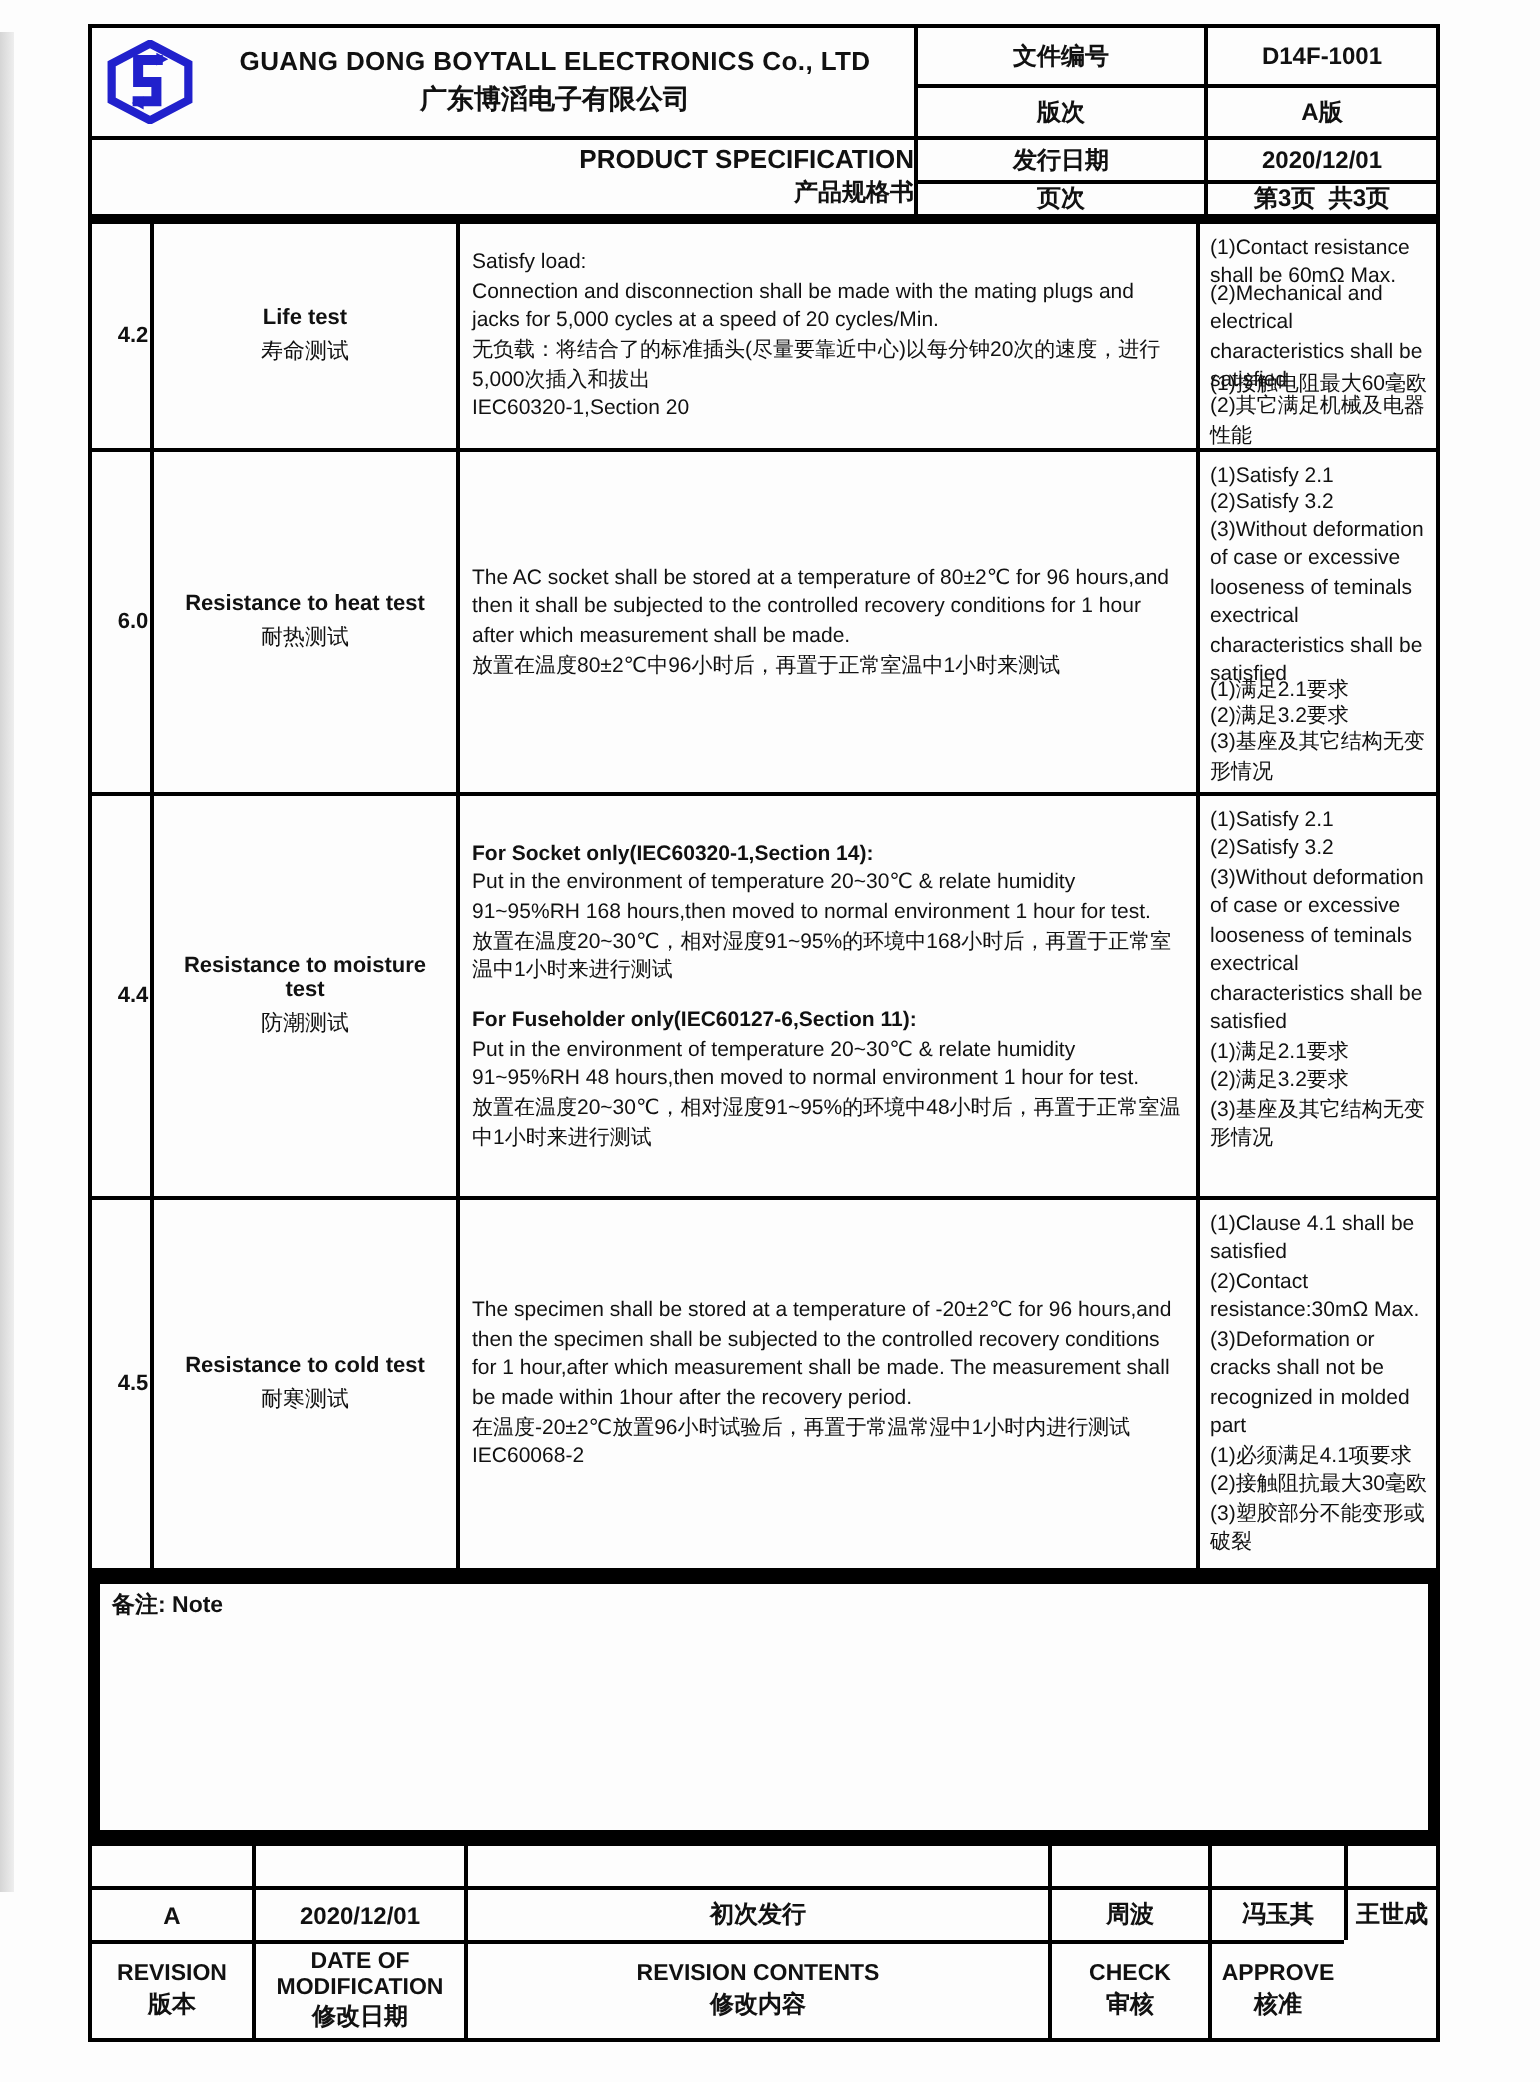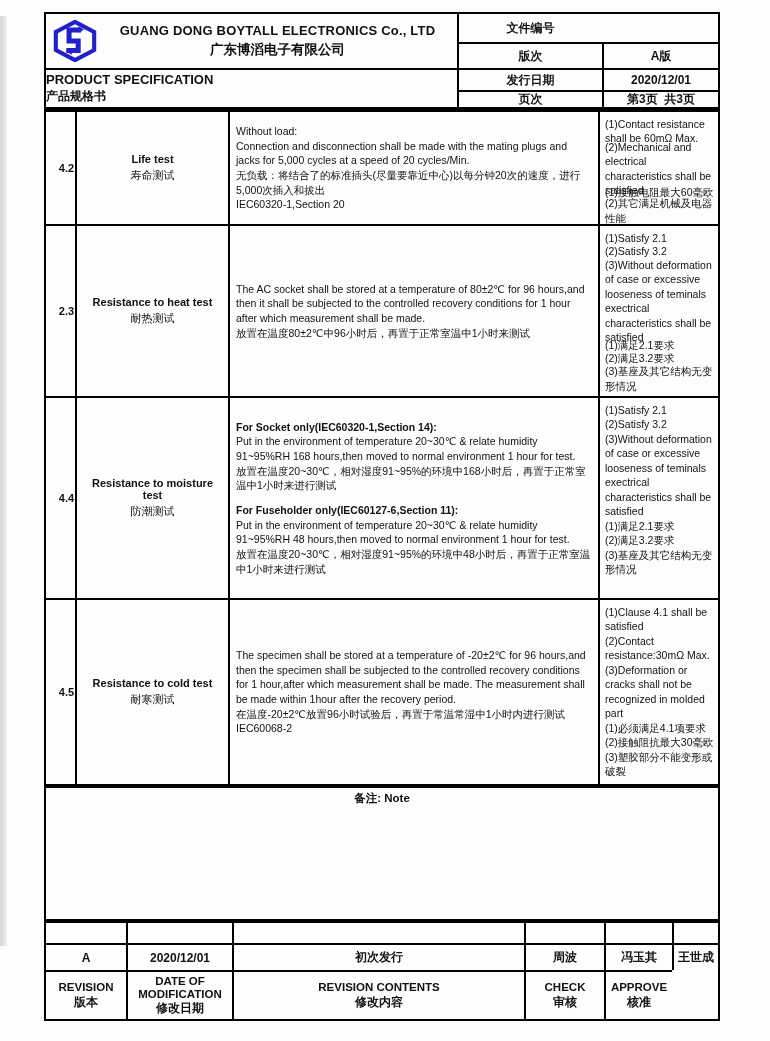--- a/index.html
+++ b/index.html
@@ -16,21 +16,21 @@
   
   .hdr{ border:2px solid #000; box-sizing:border-box;
     display:grid; grid-template-columns:411px 145px 1fr;
     grid-template-rows:28px 26px 22px 17px; }
   .hdr > div{ box-sizing:border-box; }
   .h-company{ grid-area:1/1/3/2; display:flex; align-items:center; padding:2px 4px 2px 6px; gap:4px; }
   .h-company-text{ flex:1; text-align:center; }
   .company-en{ font-size:13px; font-weight:bold; letter-spacing:.2px; }
   .company-cn{ font-size:13.5px; font-weight:bold; margin-top:3px; }
   .h-spec{ grid-area:3/1/5/2; border-top:2px solid #000;
-    display:flex; flex-direction:column; align-items:flex-start; justify-content:center; }
+    display:flex; flex-direction:column; align-items:flex-end; justify-content:center; }
   .title-en{ font-size:13px; font-weight:bold; }
   .title-cn{ font-size:12px; font-weight:bold; margin-top:1px; }
   .m-label,.m-value{ border-left:2px solid #000; display:flex; align-items:center;
     justify-content:center; font-weight:bold; font-size:12px; white-space:pre-wrap; }
   .bt{ border-top:2px solid #000; }
 
   
   .tests{ border:2px solid #000; border-top-width:3px; box-sizing:border-box; }
   .trow{ display:grid; grid-template-columns:29px 153px 370px 1fr; box-sizing:border-box; }
   .trow + .trow{ border-top:2px solid #000; }
@@ -43,21 +43,21 @@
   .item-cn{ font-size:11px; margin-top:3px; }
   .c-content{ border-left:2px solid #000; padding:4px 6px; font-size:10.5px;
     line-height:1.4; display:flex; flex-direction:column; justify-content:center; }
   .c-req{ border-left:2px solid #000; padding:5px 4px 5px 5px; font-size:10.5px;
     line-height:1.38; display:flex; flex-direction:column; justify-content:flex-start; }
   .line{ min-height:0; }
   .line.bold{ font-weight:bold; }
   .line.empty{ height:10px; }
 
   
-  .note{ border:2px solid #000000; box-sizing:border-box; height:135px; padding:3px 6px;text-align:center; }
+  .note{ border:6px solid #000000; box-sizing:border-box; height:135px; padding:3px 6px; }
   .note-label{ font-size:11.5px; font-weight:bold; }
 
   
   .rev{ border:2px solid #000; box-sizing:border-box; display:grid;
     grid-template-columns:80px 106px 292px 80px 68px 1fr;
     grid-template-rows:20px 27px 49px; }
   .rcell{ box-sizing:border-box; display:flex; flex-direction:column;
     align-items:center; justify-content:center; text-align:center;
     font-weight:bold; overflow:hidden; padding:1px 2px; }
   .rcell.bl{ border-left:2px solid #000; }
@@ -87,50 +87,51 @@
           <div class="company-en">GUANG DONG BOYTALL ELECTRONICS Co., LTD</div>
           <div class="company-cn">广东博滔电子有限公司</div>
         </div>
       </div>
       <div class="h-spec">
         <div class="title-en">PRODUCT SPECIFICATION</div>
         <div class="title-cn">产品规格书</div>
       </div>
 
       <div class="m-label" style="grid-area:1/2/2/3">文件编号</div>
+      <div class="m-value" style="grid-area:1/3/2/4">D14F-1001</div>
       <div class="m-label bt" style="grid-area:2/2/3/3">版次</div>
       <div class="m-value bt" style="grid-area:2/3/3/4">A版</div>
       <div class="m-label bt" style="grid-area:3/2/4/3">发行日期</div>
       <div class="m-value bt" style="grid-area:3/3/4/4">2020/12/01</div>
       <div class="m-label bt" style="grid-area:4/2/5/3">页次</div>
       <div class="m-value bt" style="grid-area:4/3/5/4">第3页  共3页</div>
     </div>
 
     <div class="tests">
         <div class="trow" style="height: 112px;">
           <div class="tcell c-no">4.2</div>
           <div class="tcell c-item">
             <div class="item-en">Life test</div>
             <div class="item-cn">寿命测试</div>
           </div>
           <div class="tcell c-content">
-            <div class="line">Without load:</div>
+            <div class="line">Satisfy load:</div>
             <div class="line">Connection and disconnection shall be made with the mating plugs and jacks for 5,000 cycles at a speed of 20 cycles/Min.</div>
             <div class="line">无负载：将结合了的标准插头(尽量要靠近中心)以每分钟20次的速度，进行5,000次插入和拔出</div>
             <div class="line">IEC60320-1,Section 20</div>
           </div>
           <div class="tcell c-req">
             <div class="line">(1)Contact resistance shall be 60mΩ Max.</div>
             <div class="line">(2)Mechanical and electrical characteristics shall be satisfied</div>
             <div class="line">(1)接触电阻最大60毫欧</div>
             <div class="line">(2)其它满足机械及电器性能</div>
           </div>
         </div>
         <div class="trow" style="height: 172px;">
-          <div class="tcell c-no">2.3</div>
+          <div class="tcell c-no">6.0</div>
           <div class="tcell c-item">
             <div class="item-en">Resistance to heat test</div>
             <div class="item-cn">耐热测试</div>
           </div>
           <div class="tcell c-content">
             <div class="line">The AC socket shall be stored at a temperature of 80±2℃ for 96 hours,and then it shall be subjected to the controlled recovery conditions for 1 hour after which measurement shall be made.</div>
             <div class="line">放置在温度80±2℃中96小时后，再置于正常室温中1小时来测试</div>
           </div>
           <div class="tcell c-req">
             <div class="line">(1)Satisfy 2.1</div>

